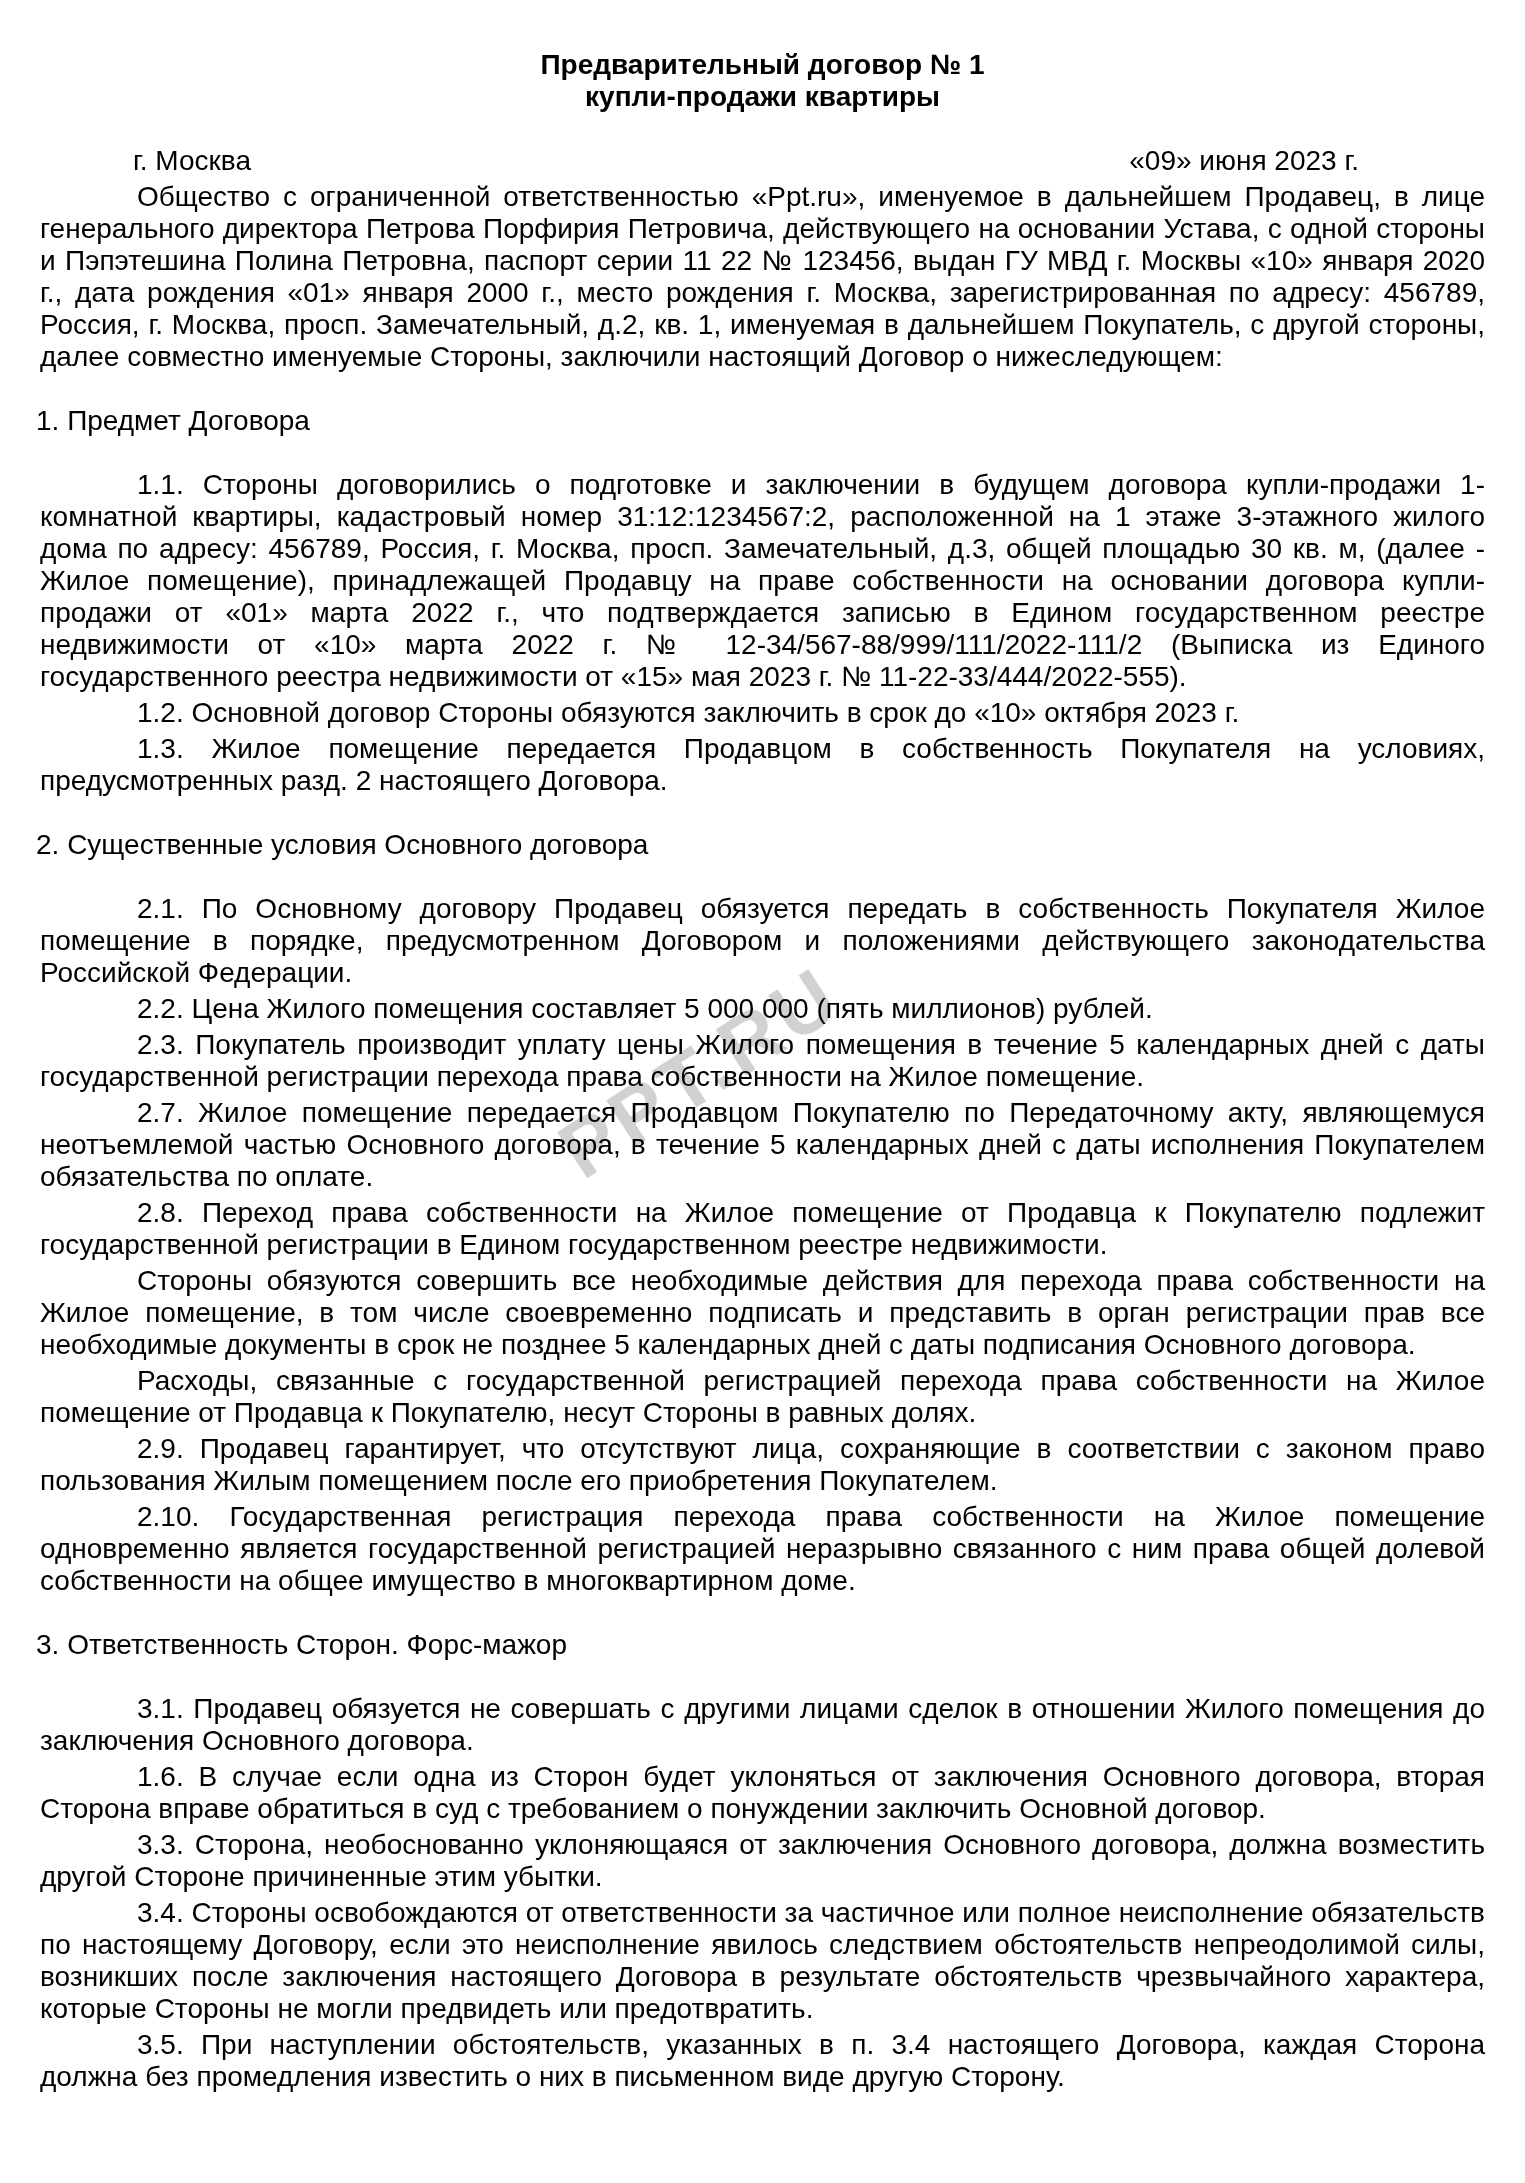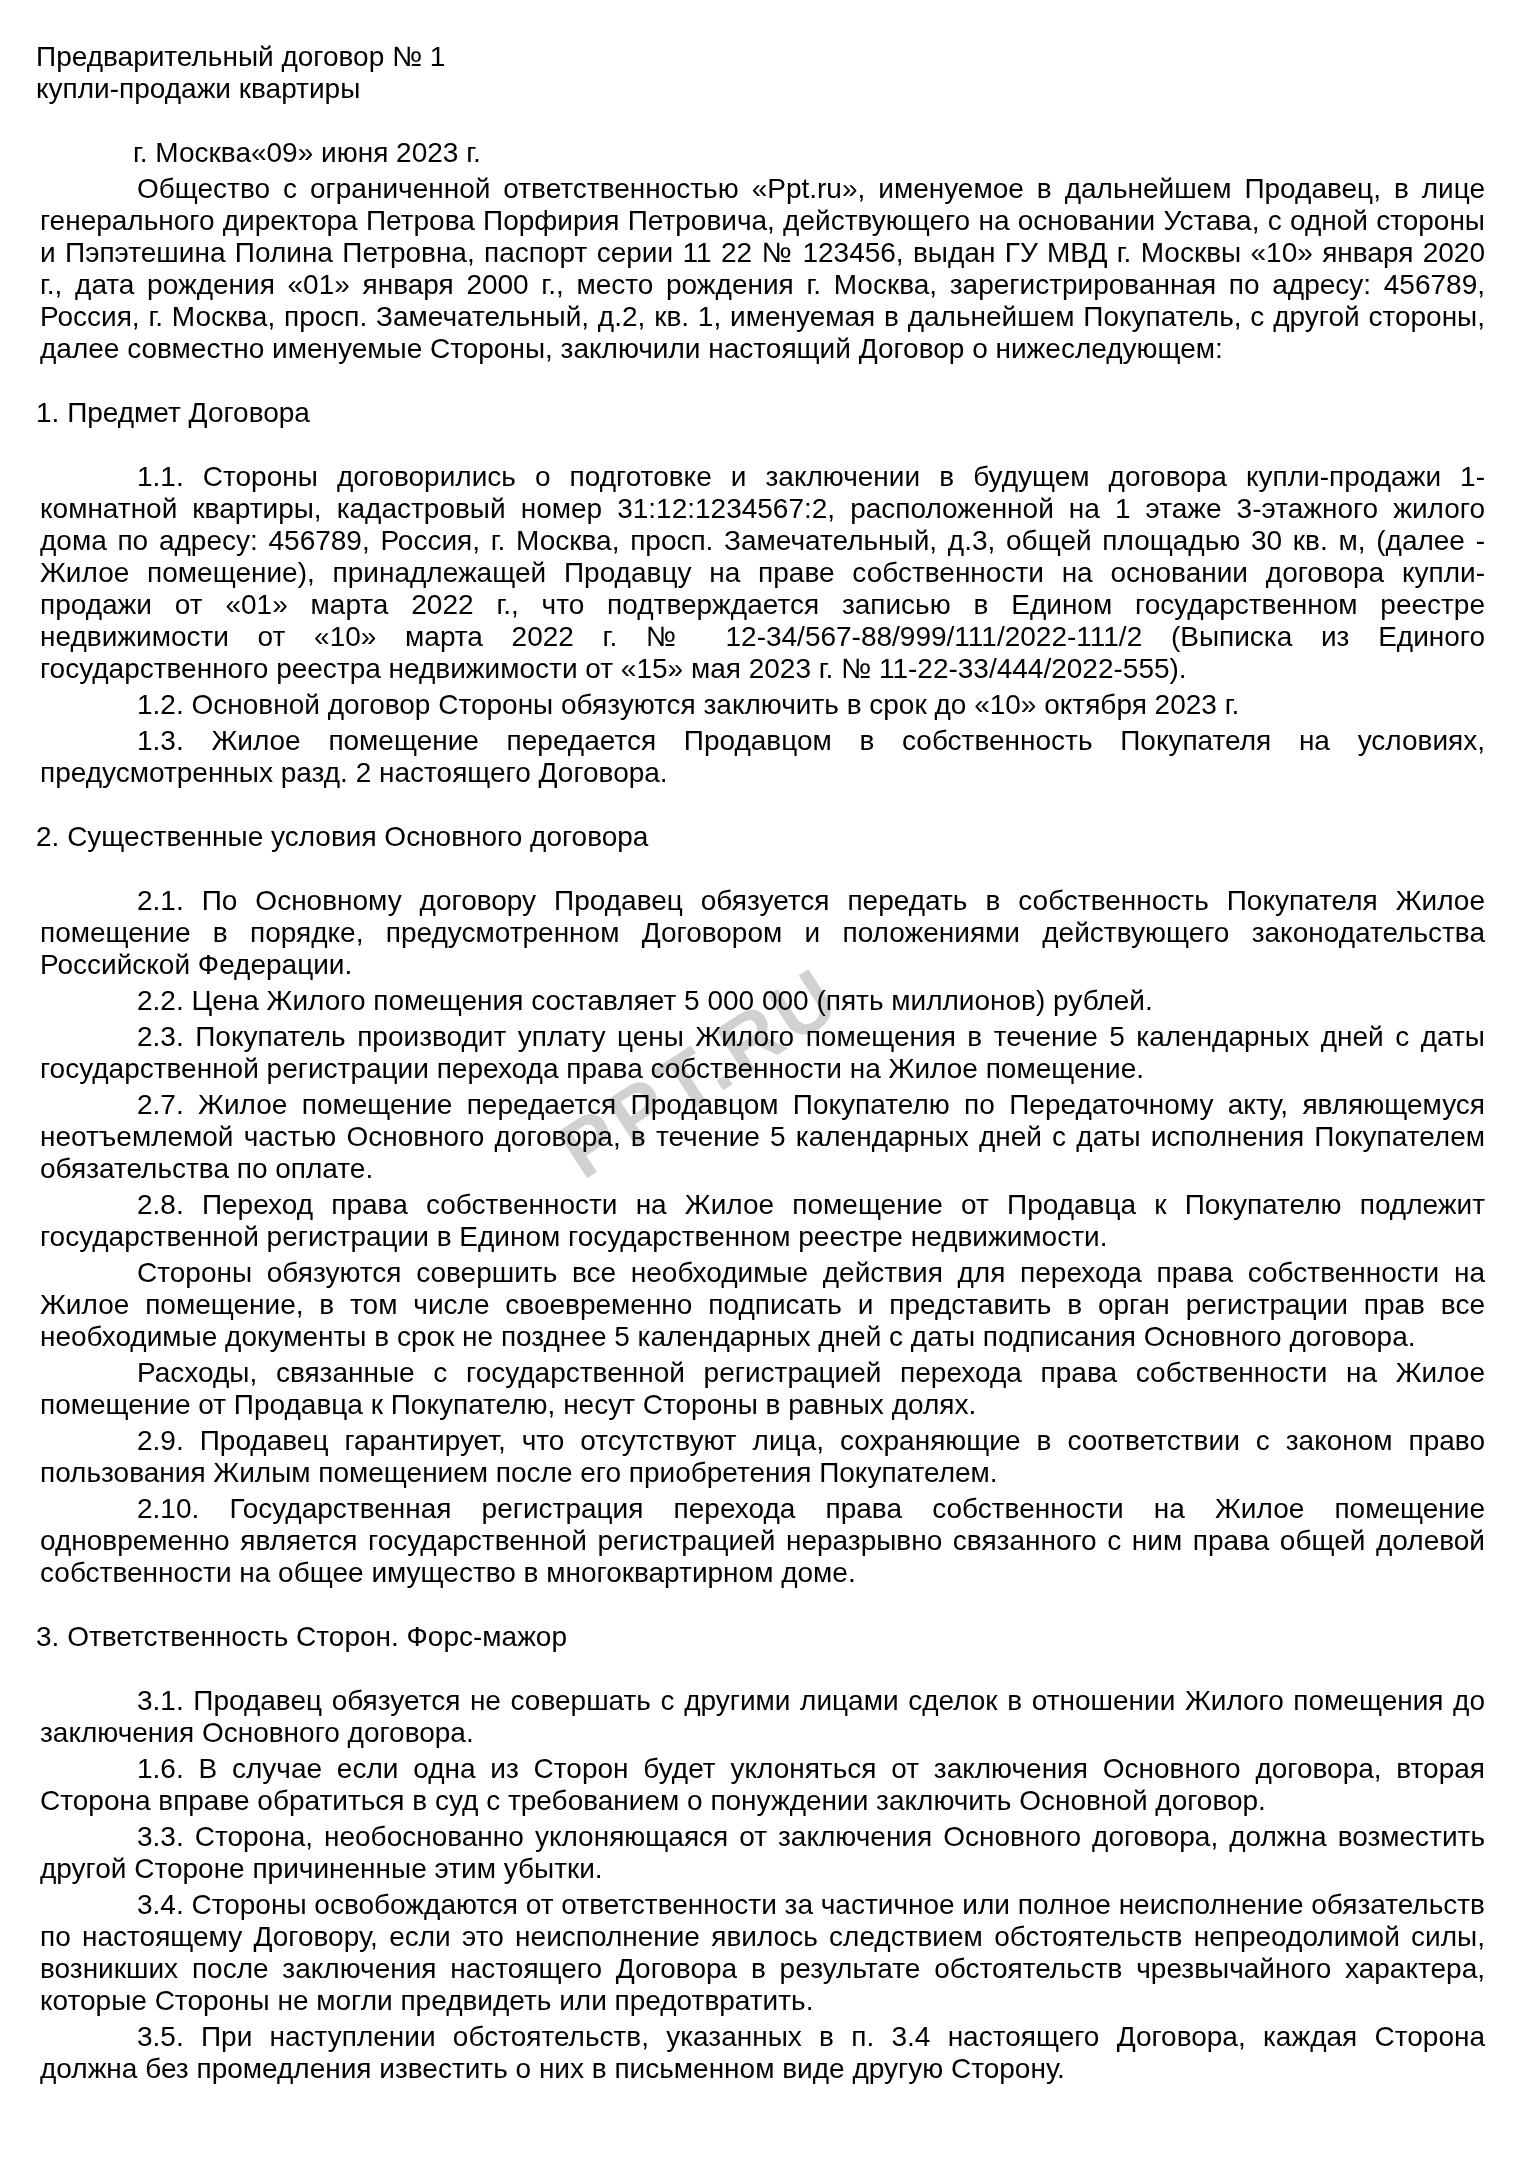--- a/index.html
+++ b/index.html
@@ -13,26 +13,28 @@
     font-size: 28px;
     line-height: 32px;
     color: #000000;
   }
   .doc {
     position: relative;
     z-index: 1;
     padding: 41px 36px 0 36px;
   }
   .title {
-    font-weight: 400;
-    text-align: left;
+    font-weight: 700;
+    text-align: center;
     margin-bottom: 32px;
+    margin-top: 8px;
   }
   .dateline {
     display: flex;
+    justify-content: space-between;
   }
   .dateline .city { padding-left: 97px; }
   .dateline .date { padding-right: 130px; }
   p.clause {
     margin: 4px;
     text-align: justify;
     text-indent: 97px;
   }
   h2.section-heading {
     margin: 32px 0;

